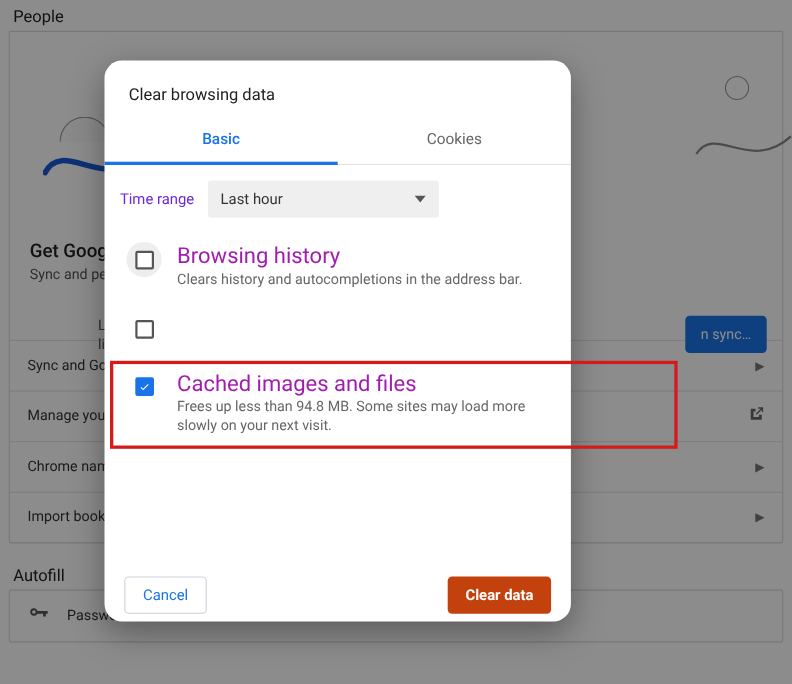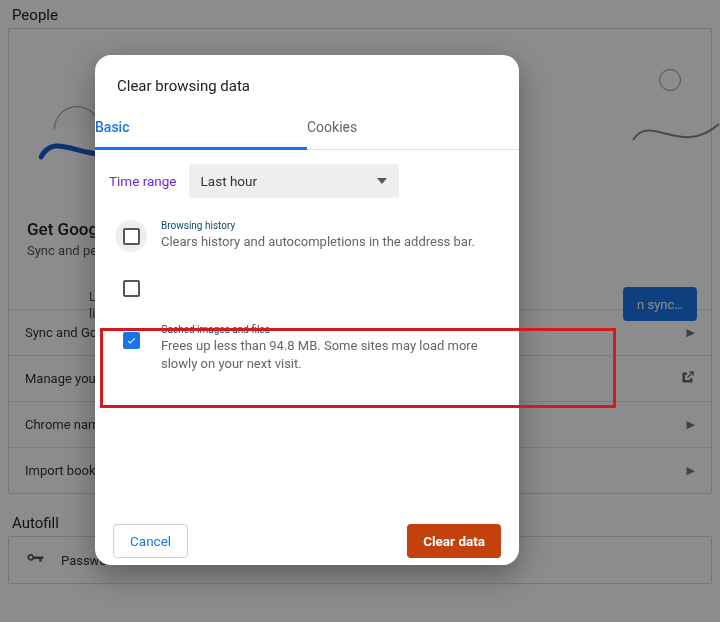--- a/index.html
+++ b/index.html
@@ -27,38 +27,38 @@
   .row .chev { color: #777; font-size: 11px; }
   .row .ext  { color: #777; }
 
   .autofill-row { display: flex; align-items: center; height: 46px; padding: 0 16px; font-size: 13px; color: #333; gap: 16px; }
   .autofill-row .key { color: #666; }
 
   
   .modal { position: absolute; left: 95px; top: 55px; width: 424px; height: 510px; background: #fff; border-radius: 16px; box-shadow: 0 10px 30px rgba(0,0,0,0.35); display: flex; flex-direction: column; }
   .modal-title { font-size: 15px; color: #222; padding: 22px 22px 14px 22px; }
   .tabs { display: flex; border-bottom: 1px solid #e2e2e2; }
-  .tab { flex: 1; font-size: 14px; padding: 10px 0 12px; color: #666; cursor: pointer; }
+  .tab { flex: 1; text-align: center; font-size: 14px; padding: 10px 0 12px; color: #666; cursor: pointer; }
   .tab.active { color: #1a73e8; font-weight: 500; border-bottom: 3px solid #1a73e8; margin-bottom: -1px; }
 
   .body { flex: 1; padding: 14px 14px 0 14px; }
   .time-row { display: flex; align-items: center; gap: 12px; margin-bottom: 16px; }
   .time-label { font-size: 13.5px; color: #6d28d9; }
   .select { position: relative; width: 210px; height: 34px; background: #efefef; border-radius: 3px; display: flex; align-items: center; padding: 0 12px; font-size: 13.5px; color: #333; cursor: pointer; }
   .select .arrow { position: absolute; right: 12px; top: 50%; transform: translateY(-50%); width: 0; height: 0; border-left: 5px solid transparent; border-right: 5px solid transparent; border-top: 6px solid #555; }
 
   .opt { display: flex; align-items: flex-start; gap: 14px; padding: 6px 6px 14px 6px; }
   .cb-wrap { width: 32px; height: 32px; display: flex; align-items: center; justify-content: center; flex-shrink: 0; }
   .cb-wrap.halo { background: #eee; border-radius: 50%; }
   .cb { width: 17px; height: 17px; border: 2px solid #555; border-radius: 2px; background: #fff; display: flex; align-items: center; justify-content: center; }
   .cb.checked { background: #1a73e8; border-color: #1a73e8; }
   .cb.checked svg { display: block; }
   .cb svg { display: none; }
   .opt .txt { flex: 1; }
-  .opt-title { font-size: 10px; color: #0c4a6e; }
+  .opt-title { font-size: 20px; color: #a21caf; }
   .opt-desc { font-size: 13px; color: #666; margin-top: 2px; line-height: 1.35; }
 
   .highlight { position: absolute; border: 3px solid #d41b1b; pointer-events: none; }
 
   .footer { display: flex; justify-content: space-between; padding: 12px 18px 7px; }
   .btn { height: 34px; padding: 0 16px; border-radius: 4px; font-size: 13.5px; cursor: pointer; }
   .btn-cancel { background: #fff; border: 1px solid #ccd1d9; color: #1a73e8; }
   .btn-clear { background: #c2410c; border: none; color: #fff; font-weight: 700; }
 </style>
 </head>

